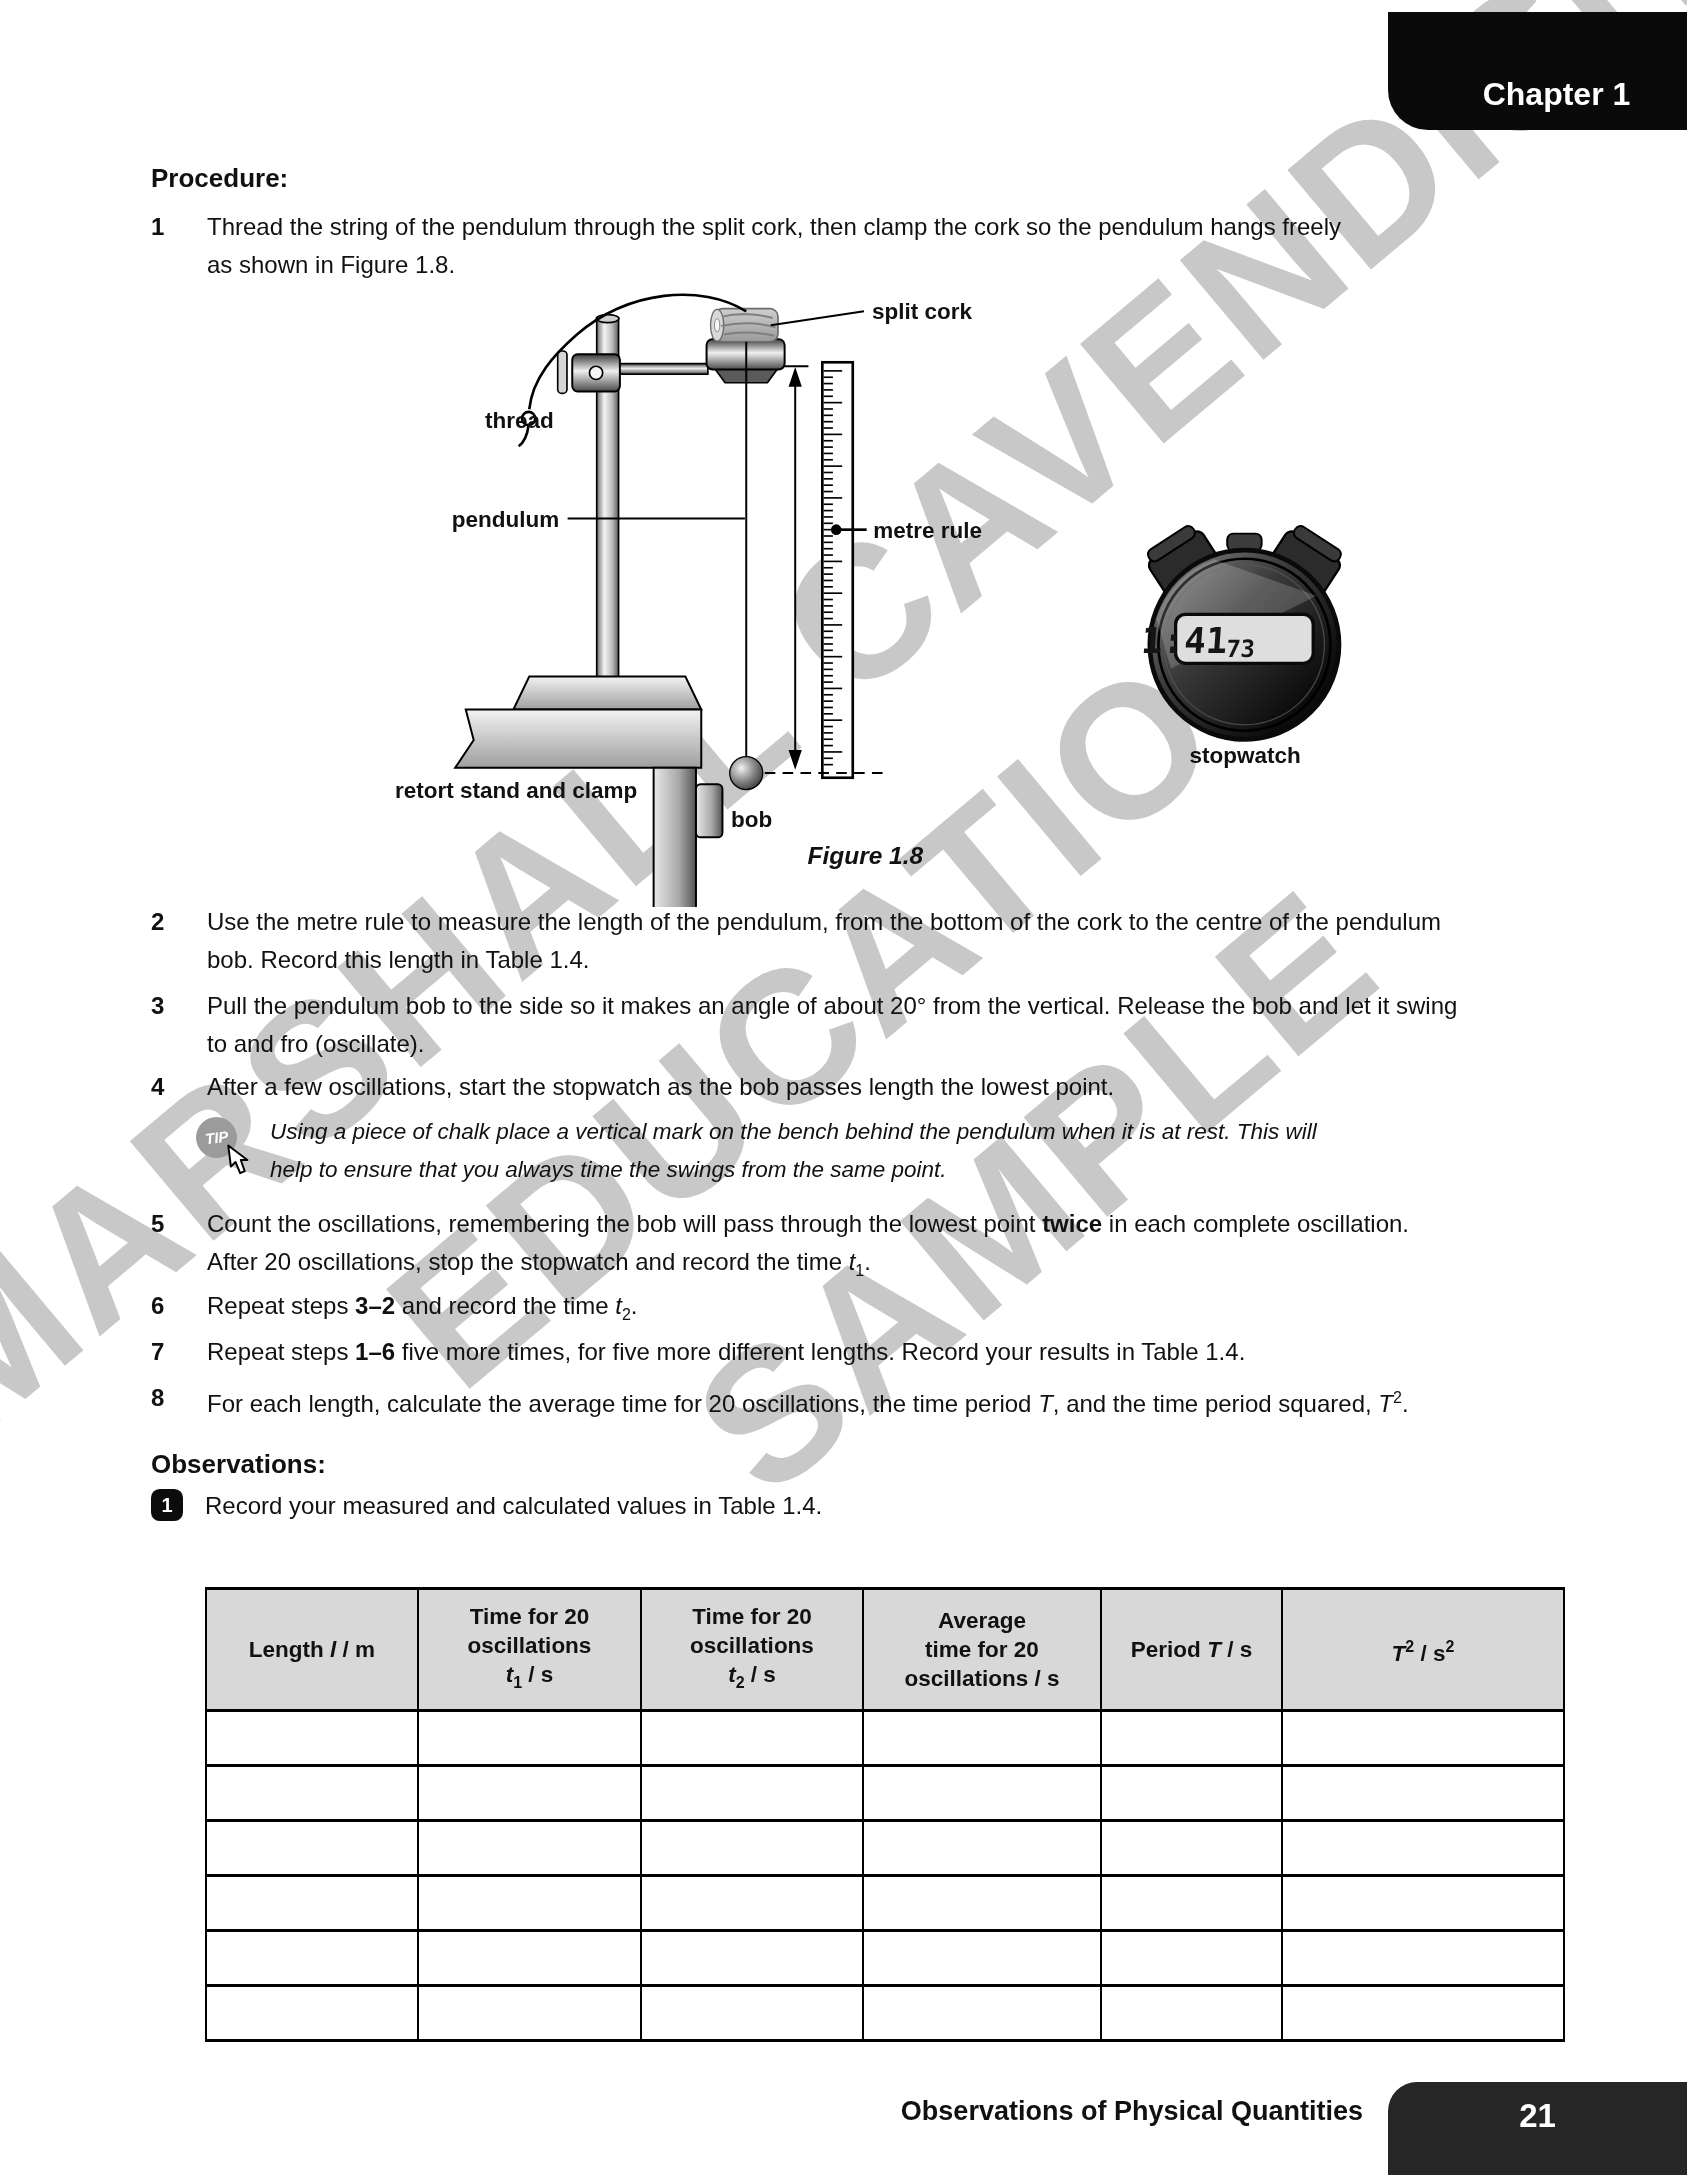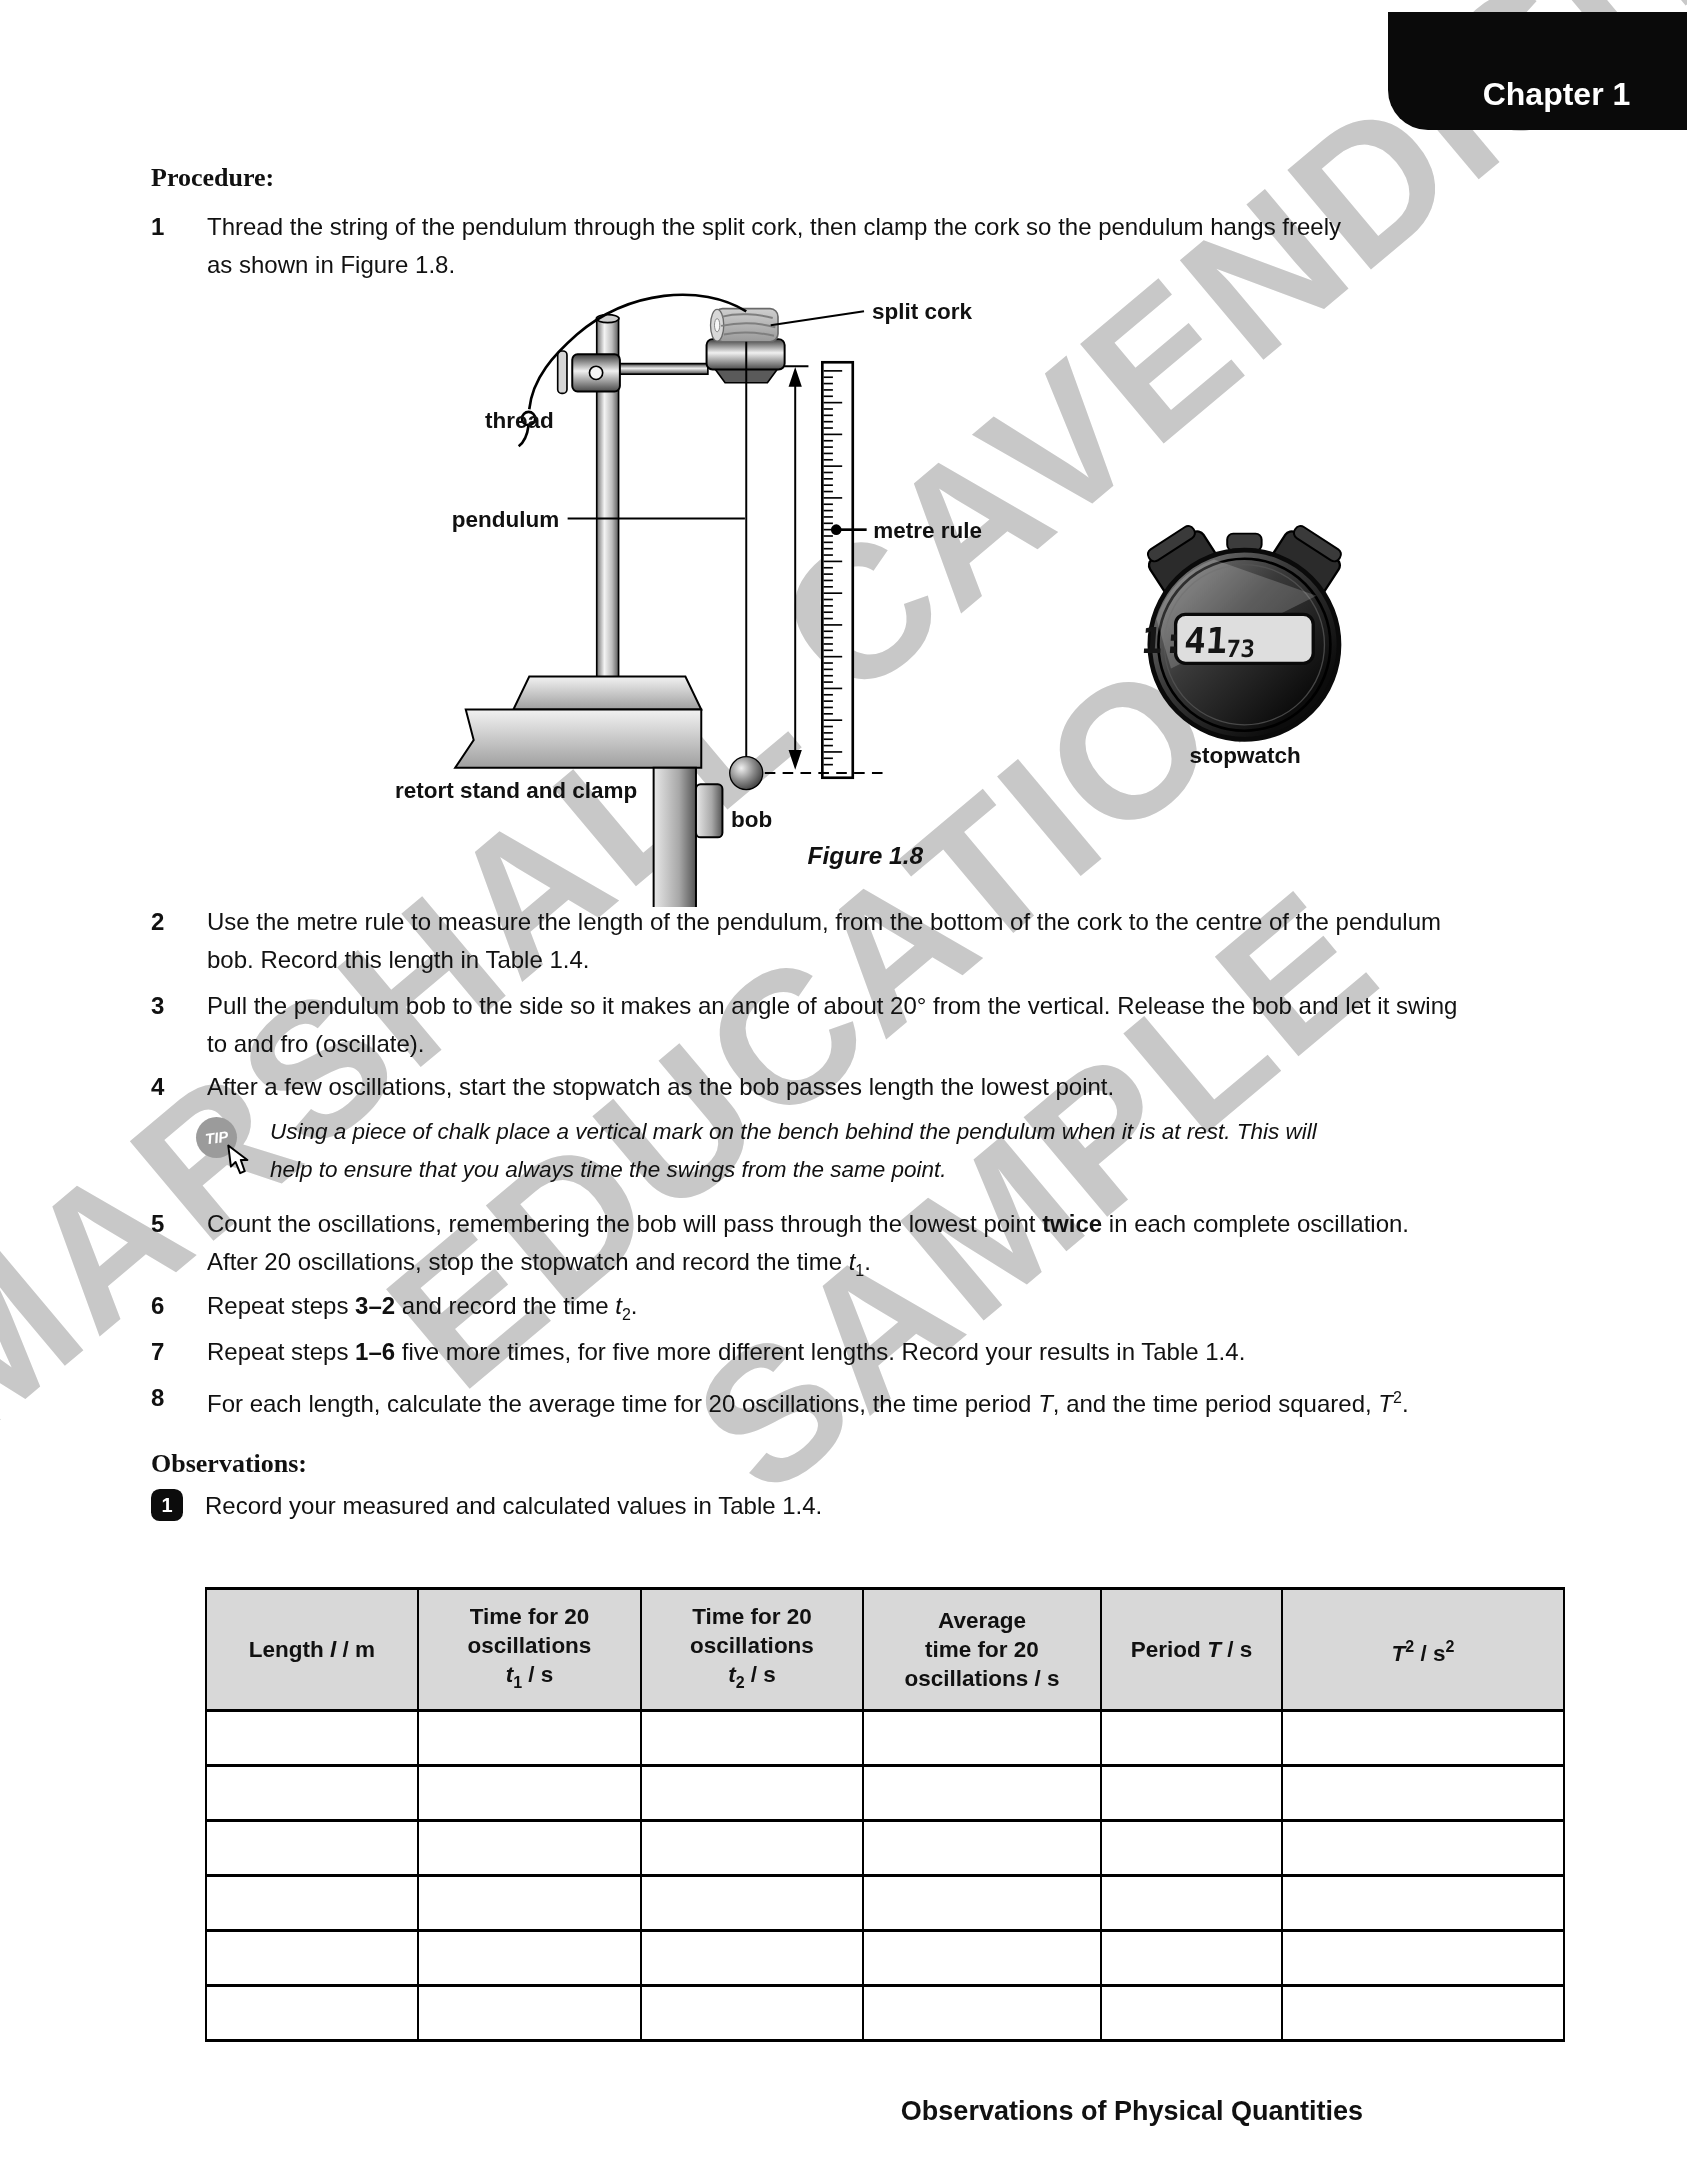--- a/index.html
+++ b/index.html
@@ -11,21 +11,21 @@
              color:#c8c8c8;font-weight:bold;text-align:center;}
   #watermark .wline{font-size:189px;line-height:278px;letter-spacing:4px;white-space:nowrap;}
   
   .layer{position:absolute;inset:0;z-index:1;}
   
   #chapter-box{position:absolute;left:1388px;top:12px;width:337px;height:118px;background:#0a0a0a;
                border-radius:0 0 0 40px;display:flex;justify-content:center;align-items:flex-end;
                box-sizing:border-box;padding-bottom:17px;}
   #chapter-box span{color:#fff;font-size:32px;font-weight:bold;}
   
-  .h-bold{position:absolute;font-size:26px;font-weight:bold;color:#111;font-family:Liberation Serif, serif;}
+  .h-bold{position:absolute;font-size:26px;font-weight:bold;color:#111;}
   #proc-heading{left:151px;top:163px;}
   #obs-heading{left:151px;top:1449px;}
   
   .step{position:absolute;left:151px;width:1429px;font-size:24px;line-height:38px;}
   .step-num{position:absolute;left:0;top:0;font-weight:bold;}
   .step-text{margin-left:56px;}
   #steps .step:nth-child(1){top:208px;}
   #steps .step:nth-child(2){top:903px;}
   #steps .step:nth-child(3){top:987px;}
   #steps .step:nth-child(4){top:1068px;}
@@ -410,16 +410,19 @@
             <td></td>
             <td></td>
             <td></td>
             <td></td>
             <td></td>
           </tr>
         </tbody>
     </table>
 
     <div id="footer-title">Observations of Physical Quantities</div>
+    <div id="page-box">
+      <span>21</span>
+    </div>
 
   </div>
 </div>
 
 
 </body></html>

